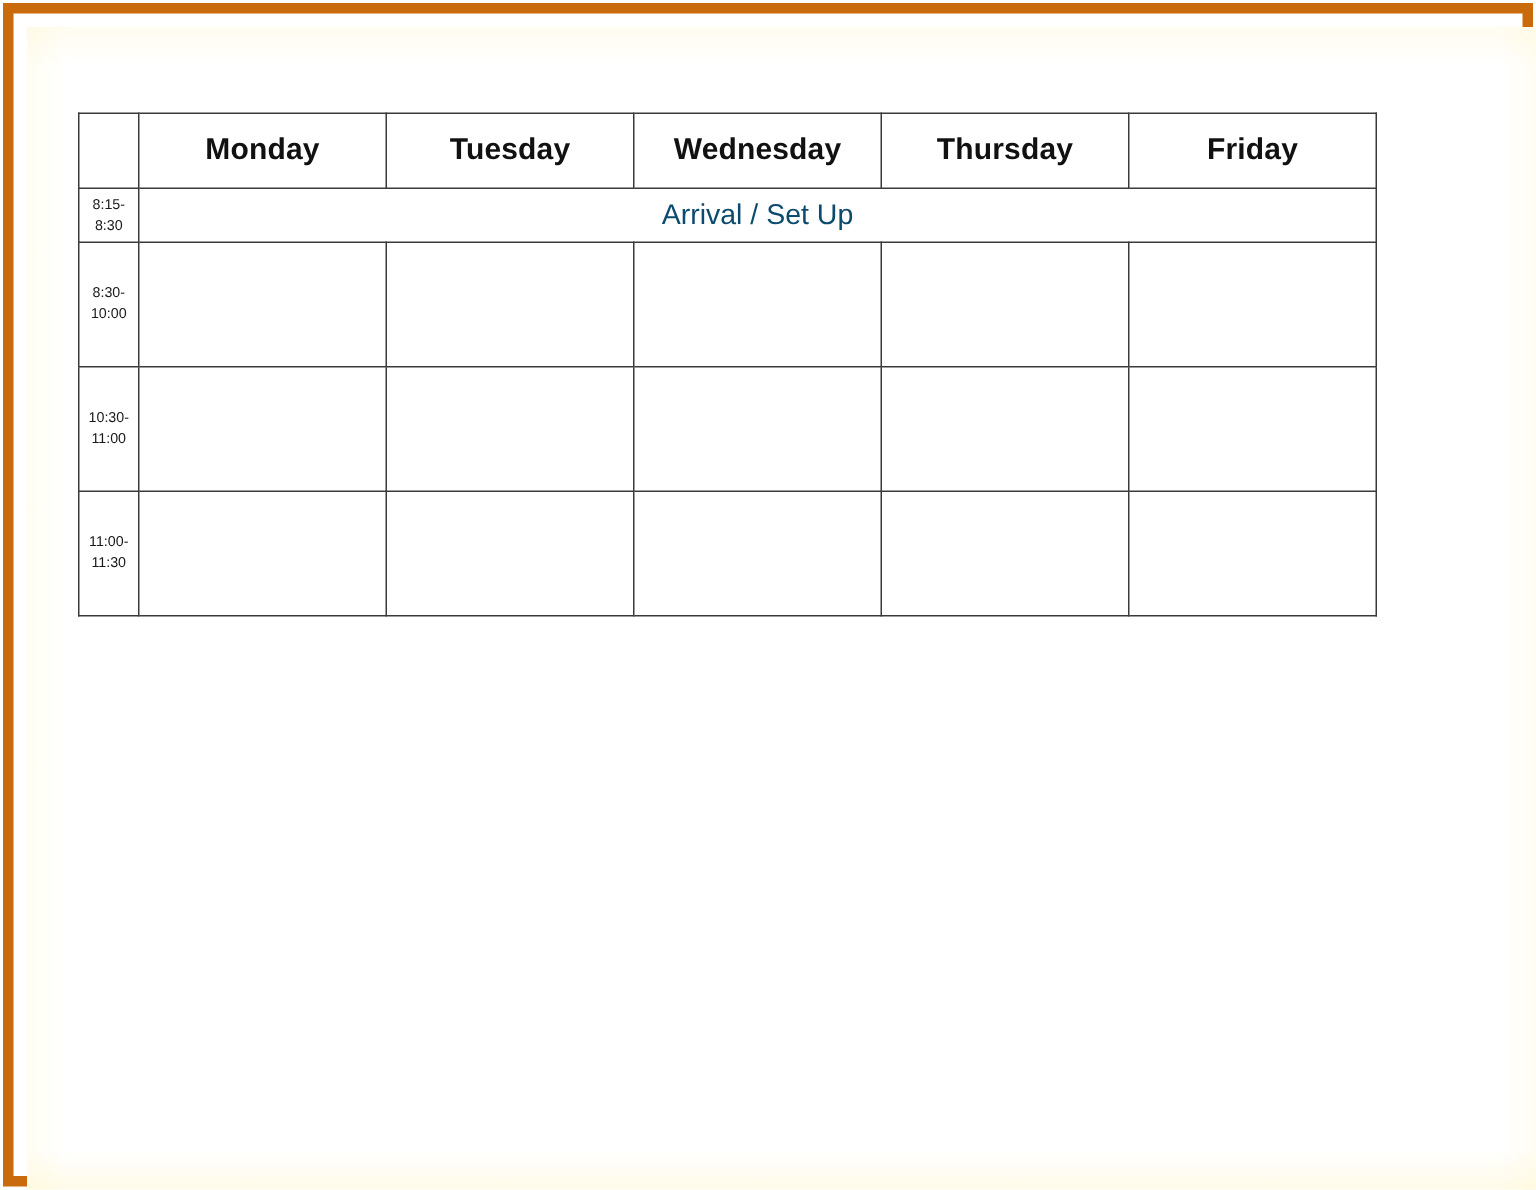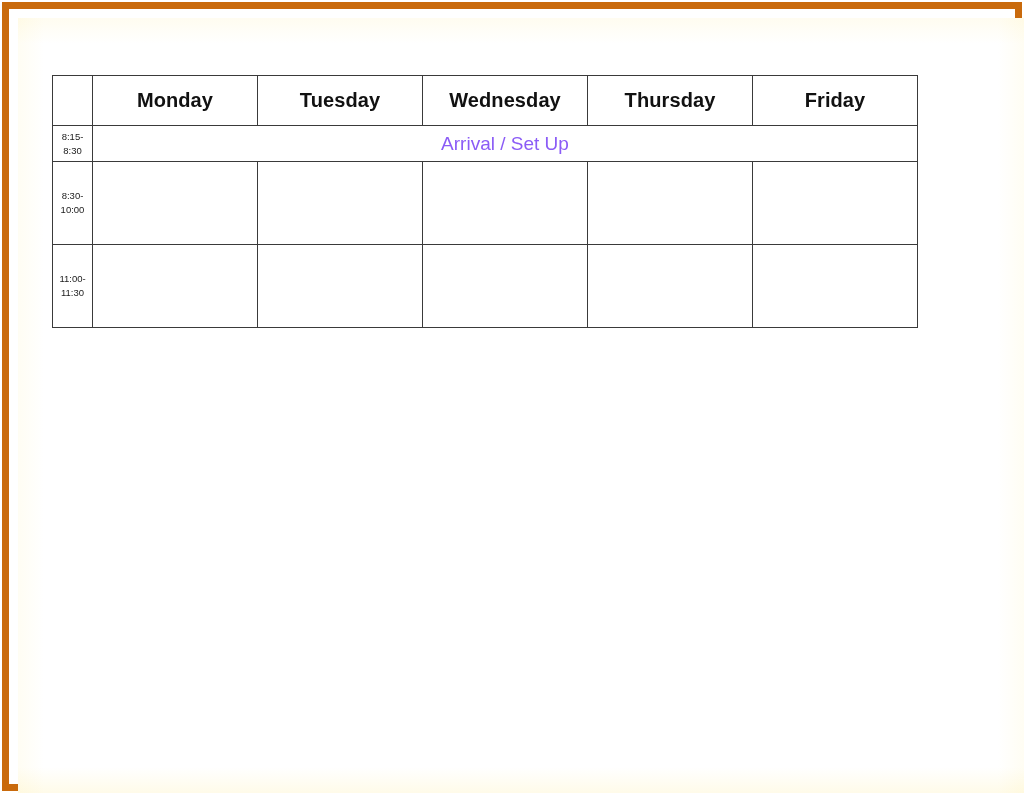--- a/index.html
+++ b/index.html
@@ -92,21 +92,21 @@
     font-family: "Liberation Sans", sans-serif;
     padding: 0 1px;
   }
   td.time-cell .t-line { display: block; white-space: nowrap; }
 
   
   tr.arrival-row td.time-cell { height: 35px; }
   td.arrival-cell {
     font-size: 19px;
     font-weight: normal;
-    color: #8b5cf6;
+    color: #0c4a6e;
     font-family: "Liberation Sans", sans-serif;
   }
 
   
   tr.slot-row td { height: 82px; }
   td.slot-cell { }
 </style>
 </head>
 <body>
 
@@ -153,20 +153,31 @@
             <span class="t-line">10:00</span>
           </td>
           <td class="slot-cell"></td>
           <td class="slot-cell"></td>
           <td class="slot-cell"></td>
           <td class="slot-cell"></td>
           <td class="slot-cell"></td>
         </tr>
 
 
+        <tr class="slot-row">
+          <td class="time-cell">
+            <span class="t-line">10:30-</span>
+            <span class="t-line">11:00</span>
+          </td>
+          <td class="slot-cell"></td>
+          <td class="slot-cell"></td>
+          <td class="slot-cell"></td>
+          <td class="slot-cell"></td>
+          <td class="slot-cell"></td>
+        </tr>
 
         <tr class="slot-row">
           <td class="time-cell">
             <span class="t-line">11:00-</span>
             <span class="t-line">11:30</span>
           </td>
           <td class="slot-cell"></td>
           <td class="slot-cell"></td>
           <td class="slot-cell"></td>
           <td class="slot-cell"></td>

